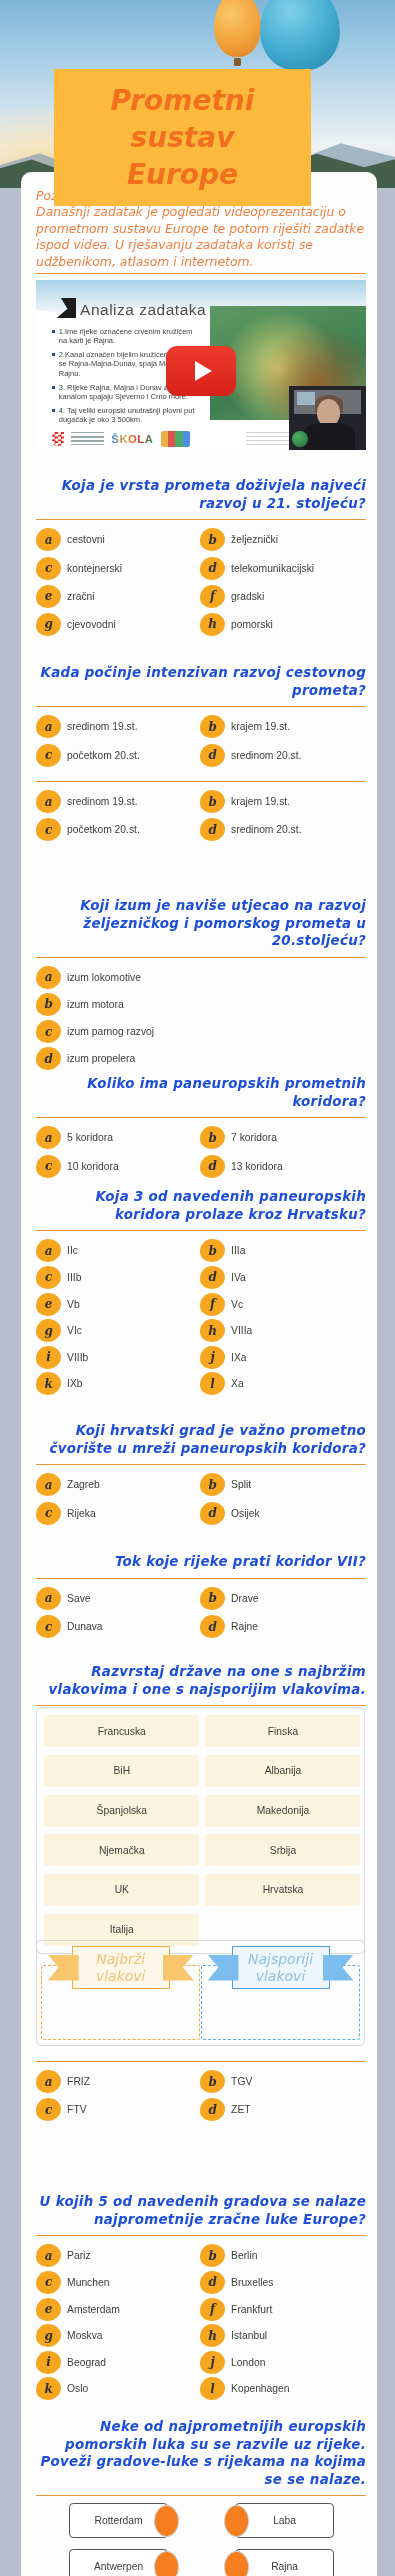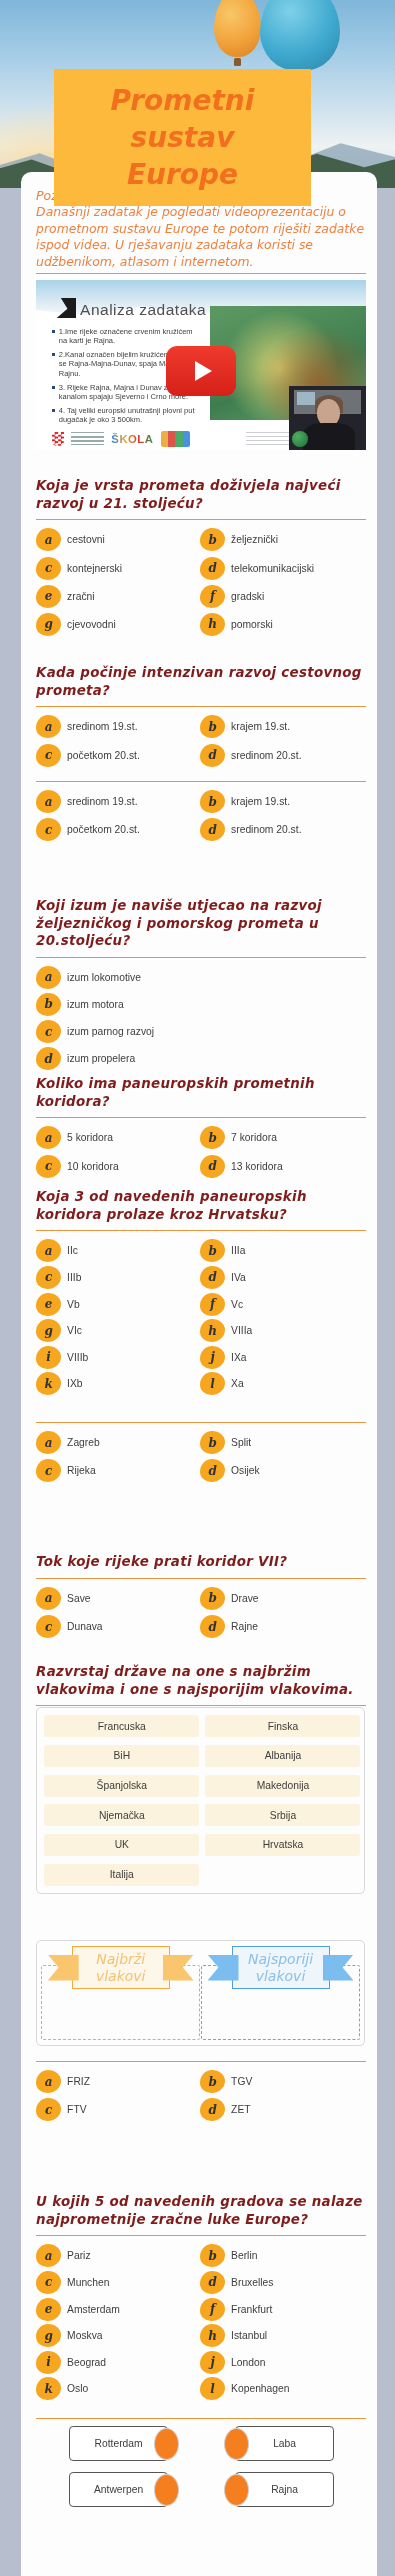--- a/index.html
+++ b/index.html
@@ -27,21 +27,21 @@
         z-index:3;display:flex;flex-direction:column;align-items:center;justify-content:center;}
   .title-box h1{margin:0;font:italic 600 28px/37px "DejaVu Sans",sans-serif;color:#f2701d;text-align:center;}
 
   
   .card{position:absolute;left:20.6px;top:172px;width:356px;height:2917px;background:#fdfdfd;
         border-radius:10.3px;z-index:2;}
   .abs{position:absolute;left:15.5px;width:330px;}
   .hr{height:0;border-top:0.8px solid #e9953f;}
 
   .intro{font:italic 12.4px/16.5px "DejaVu Sans",sans-serif;color:#ee8140;}
-  .qt{margin:0 0 7.2px 0;font:italic 600 13.4px/17.5px "DejaVu Sans",sans-serif;color:#7f1d1d;letter-spacing:0.3px;}
+  .qt{margin:0 0 7.2px 0;font:italic 600 13.4px/17.5px "DejaVu Sans",sans-serif;color:#1d4ed8;letter-spacing:0.3px;text-align:right;}
   .opts{display:grid;grid-template-columns:164px 166px;row-gap:5.2px;margin-top:8.2px;}
   .opts.one-col{grid-template-columns:1fr;row-gap:4.1px;}
   .opts.rows6{row-gap:3.6px;}
   .opt{display:flex;align-items:center;height:23px;cursor:pointer;}
   .circ{flex:0 0 25px;width:25px;height:23px;background:#f6a61f;
         border-radius:48% 52% 55% 45%/55% 48% 52% 45%;
         display:flex;align-items:center;justify-content:center;}
   .circ i{font:italic 600 12px "DejaVu Serif",serif;color:#333;}
   .olabel{margin-left:6px;font-size:10.3px;color:#3d3d3d;}
 
@@ -84,21 +84,21 @@
   .webcam .pic{position:absolute;top:6.2px;left:8.2px;width:17.5px;height:12.4px;background:#9fb6c4;}
   .webcam .head{position:absolute;left:28px;top:13.4px;width:23px;height:27px;border-radius:50% 50% 45% 45%;background:#c9a48c;}
   .webcam .hair{position:absolute;left:26px;top:9.3px;width:28px;height:17.5px;border-radius:50% 50% 0 0;background:#6b5140;}
   .webcam .body{position:absolute;left:14.4px;top:37px;width:52px;height:28px;border-radius:40% 40% 0 0;background:#17171c;}
   .webcam .globe{position:absolute;left:3.1px;bottom:3.1px;width:15.5px;height:15.5px;border-radius:50%;background:radial-gradient(circle at 35% 35%,#4fae62,#1f6d38);}
 
   
   .pool{position:absolute;left:15.5px;width:329px;border:0.8px solid #d8d8d8;border-radius:5.2px;
         padding:7.2px 0 7.2px 7.2px;box-sizing:border-box;}
   .pool-grid{display:grid;grid-template-columns:155px 155px;column-gap:6.2px;row-gap:7.7px;}
-  .tile{width:155px;height:22px;background:#fbf3dd;border-radius:3.1px;display:flex;align-items:center;
+  .tile{width:155px;height:32px;background:#fbf3dd;border-radius:3.1px;display:flex;align-items:center;
         justify-content:center;font-size:10.3px;color:#3d3d3d;cursor:grab;}
   .zonebox{position:absolute;left:15.5px;width:329px;height:106px;border:0.8px solid #d8d8d8;border-radius:5.2px;box-sizing:border-box;}
   .zone{position:absolute;top:24px;bottom:5.2px;width:157px;border-radius:2.1px;}
   .zone.z-orange{left:4.1px;border:1px dashed #f4a93c;}
   .zone.z-blue{right:4.1px;border:1px dashed #5aaee3;}
   .ribbon{position:absolute;left:50%;top:-19.6px;transform:translateX(-50%);width:96px;min-height:36px;
         z-index:2;display:flex;align-items:center;justify-content:center;text-align:center;
         font:italic 14px/17px "DejaVu Sans",sans-serif;padding:2.1px 0;}
   .ribbon:before,.ribbon:after{content:"";position:absolute;top:7.2px;width:31px;height:26px;z-index:-1;}
   .ribbon:before{left:-25px;clip-path:polygon(0 0,100% 0,100% 100%,0 100%,35% 50%);}
@@ -470,20 +470,21 @@
         <div class="opt">
           <span class="circ">
             <i>l</i>
           </span>
           <span class="olabel">Xa</span>
         </div>
       </div>
   </section>
 
   <section id="q7" class="abs">
+    <h2 class="qt">Koji hrvatski grad je važno prometno čvorište u mreži paneuropskih koridora?</h2>
     <div class="hr"></div>
     <div class="opts">
 
         <div class="opt">
           <span class="circ">
             <i>a</i>
           </span>
           <span class="olabel">Zagreb</span>
         </div>
 
@@ -705,20 +706,21 @@
         <div class="opt">
           <span class="circ">
             <i>l</i>
           </span>
           <span class="olabel">Kopenhagen</span>
         </div>
       </div>
   </section>
 
   <section id="q12" class="abs">
+    <h2 class="qt">Neke od najprometnijih europskih pomorskih luka su se razvile uz rijeke. Poveži gradove-luke s rijekama na kojima se se nalaze.</h2>
     <div class="hr"></div>
     <div class="match">
       <div class="mbox l mr0">
         <span>Rotterdam</span>
         <span class="dot"></span>
       </div>
       <div class="mbox r mr0">
         <span>Laba</span>
         <span class="dot"></span>
       </div>

